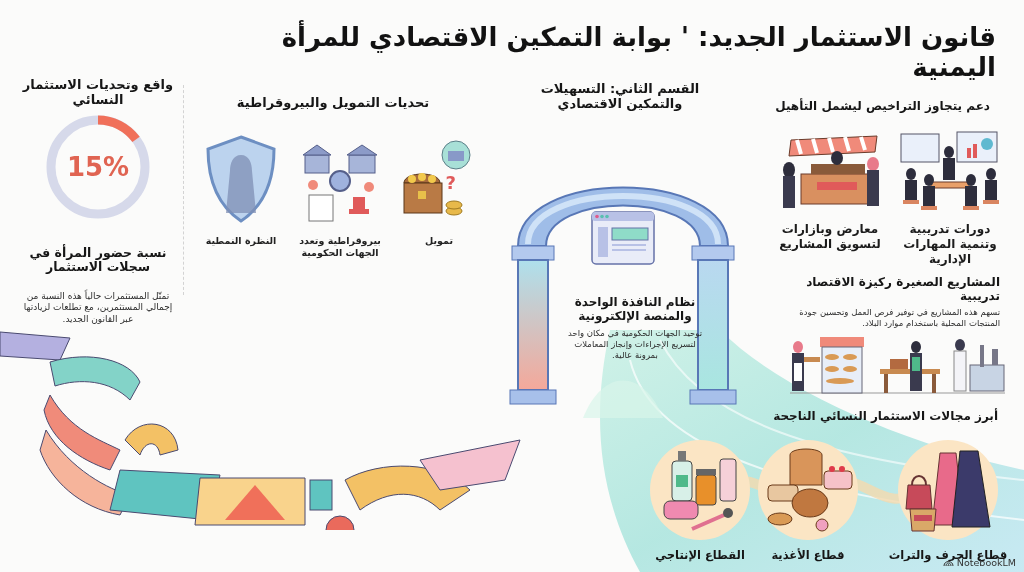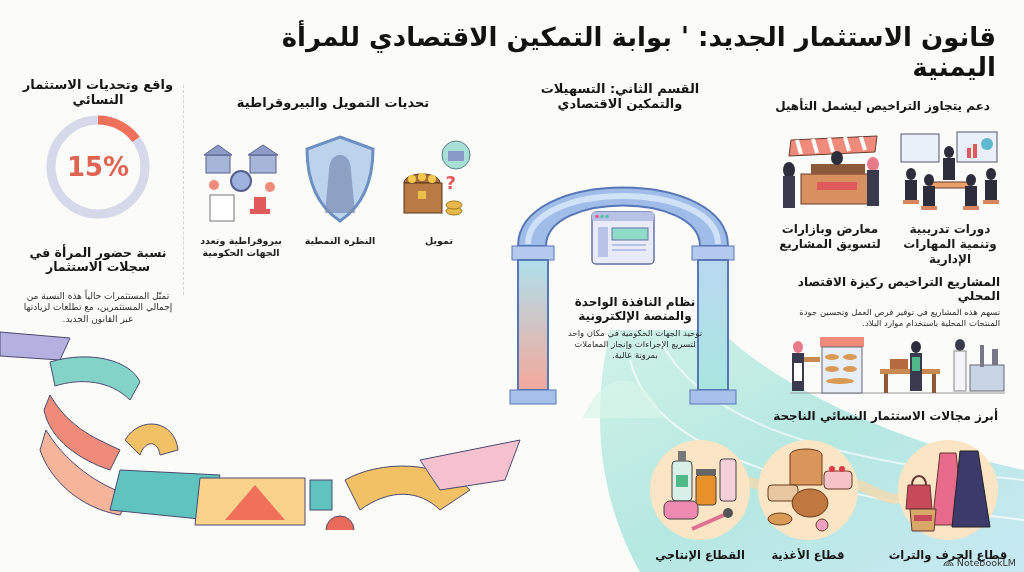--- a/index.html
+++ b/index.html
@@ -93,41 +93,41 @@
     </svg>
     <div class="pct">15%</div>
   </div>
   <div class="ttl sub">نسبة حضور المرأة في سجلات الاستثمار</div>
   <div class="body-txt">تمثّل المستثمرات حالياً هذه النسبة من إجمالي المستثمرين، مع تطلعات لزيادتها عبر القانون الجديد.</div>
 </div>
 
 <div id="challenges" class="abs">
   <div class="ttl head">تحديات التمويل والبيروقراطية</div>
   <div class="icon-row">
+    <div class="icon-item">
+      <svg class="pic" viewBox="0 0 82 92">
+        <path d="M41,4 L74,16 C74,50 62,74 41,88 C20,74 8,50 8,16 Z" fill="#bcd3ee" stroke="#6d8fc2" stroke-width="3"></path>
+        <path d="M41,22 C33,22 30,30 30,38 L26,80 L56,80 L52,38 C52,30 49,22 41,22 Z" fill="#7f8fb4" opacity="0.75"></path>
+      </svg>
+      <div class="lbl">النظرة النمطية</div>
+    </div>
     <div class="icon-item">
       <svg class="pic" viewBox="0 0 82 92">
         <rect x="6" y="22" width="24" height="18" fill="#a7b5d9" stroke="#555f8a"></rect>
         <polygon points="4,22 18,12 32,22" fill="#8c9bc8" stroke="#555f8a"></polygon>
         <rect x="50" y="22" width="26" height="18" fill="#a7b5d9" stroke="#555f8a"></rect>
         <polygon points="48,22 63,12 78,22" fill="#8c9bc8" stroke="#555f8a"></polygon>
         <circle cx="41" cy="48" r="10" fill="#9fb2de" stroke="#555f8a" stroke-width="2"></circle>
         <circle cx="14" cy="52" r="5" fill="#f08a7a"></circle>
         <circle cx="70" cy="54" r="5" fill="#f08a7a"></circle>
         <rect x="10" y="62" width="24" height="26" fill="#fff" stroke="#777"></rect>
         <rect x="54" y="64" width="12" height="12" fill="#e05a5a"></rect>
         <rect x="50" y="76" width="20" height="5" fill="#e05a5a"></rect>
       </svg>
       <div class="lbl">بيروقراطية وتعدد الجهات الحكومية</div>
-    </div>
-    <div class="icon-item">
-      <svg class="pic" viewBox="0 0 82 92">
-        <path d="M41,4 L74,16 C74,50 62,74 41,88 C20,74 8,50 8,16 Z" fill="#bcd3ee" stroke="#6d8fc2" stroke-width="3"></path>
-        <path d="M41,22 C33,22 30,30 30,38 L26,80 L56,80 L52,38 C52,30 49,22 41,22 Z" fill="#7f8fb4" opacity="0.75"></path>
-      </svg>
-      <div class="lbl">النظرة النمطية</div>
     </div>
     <div class="icon-item">
       <svg class="pic" viewBox="0 0 82 92">
         <circle cx="58" cy="22" r="14" fill="#a8e0d7" stroke="#5c7f88"></circle>
         <rect x="50" y="18" width="16" height="10" fill="#8899c8"></rect>
         <path d="M6,50 C6,38 42,38 42,50 Z" fill="#a86b3c" stroke="#5a3718"></path>
         <rect x="6" y="50" width="38" height="30" fill="#b97a45" stroke="#5a3718"></rect>
         <rect x="20" y="58" width="8" height="8" fill="#e8c04a"></rect>
         <circle cx="14" cy="46" r="4" fill="#f2c94c"></circle>
           <circle cx="24" cy="44" r="4" fill="#f2c94c"></circle>
@@ -242,21 +242,21 @@
             <rect x="66" y="76" width="16" height="4"></rect>
             <rect x="86" y="70" width="16" height="4"></rect>
           </g>
       </svg>
       <div class="lbl">دورات تدريبية وتنمية المهارات الإدارية</div>
     </div>
   </div>
 </div>
 
 <div id="smallproj" class="abs">
-  <div class="ttl head">المشاريع التراخيص ركيزة الاقتصاد المحلي</div>
+  <div class="ttl head">المشاريع الصغيرة ركيزة الاقتصاد تدريبية</div>
   <div class="body-txt b">تسهم هذه المشاريع في توفير فرص العمل وتحسين جودة المنتجات المحلية باستخدام موارد البلاد.</div>
   <svg class="pic" viewBox="0 0 230 60">
     <line x1="10" y1="58" x2="225" y2="58" stroke="#999"></line>
     <ellipse cx="18" cy="12" rx="5" ry="6" fill="#e87a8a"></ellipse>
       <rect x="12" y="18" width="12" height="38" fill="#3a3a4e"></rect>
       <rect x="14" y="28" width="8" height="18" fill="#fff"></rect>
     <rect x="24" y="22" width="16" height="5" fill="#c88a50"></rect>
     <rect x="40" y="2" width="44" height="10" fill="#f08a7a"></rect>
     <rect x="42" y="12" width="40" height="46" fill="#e8eef8" stroke="#667"></rect>
     <g fill="#d99a55">

